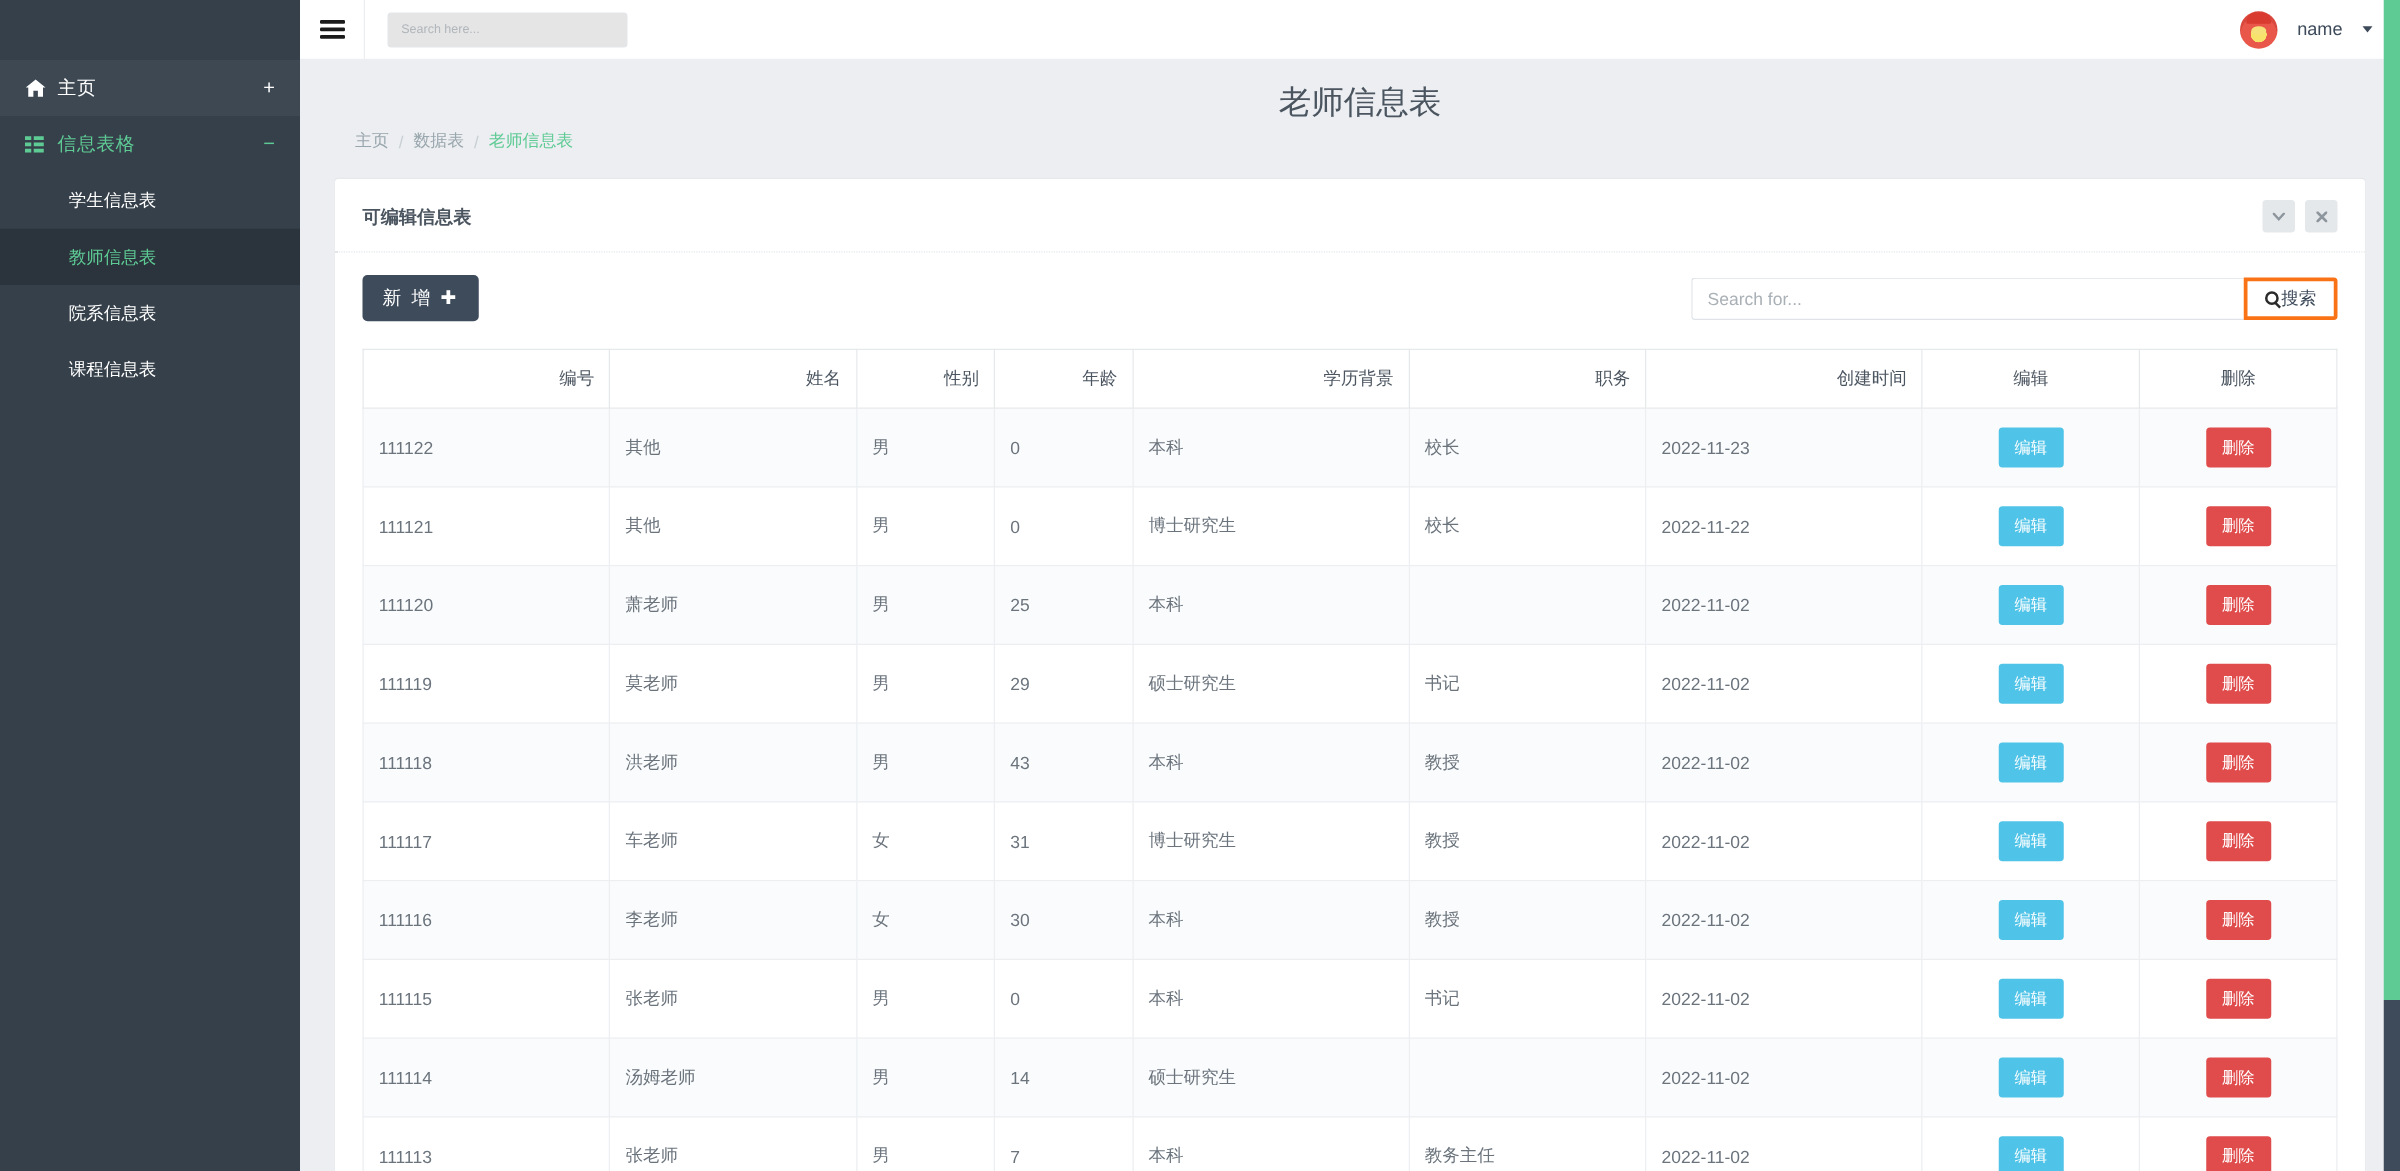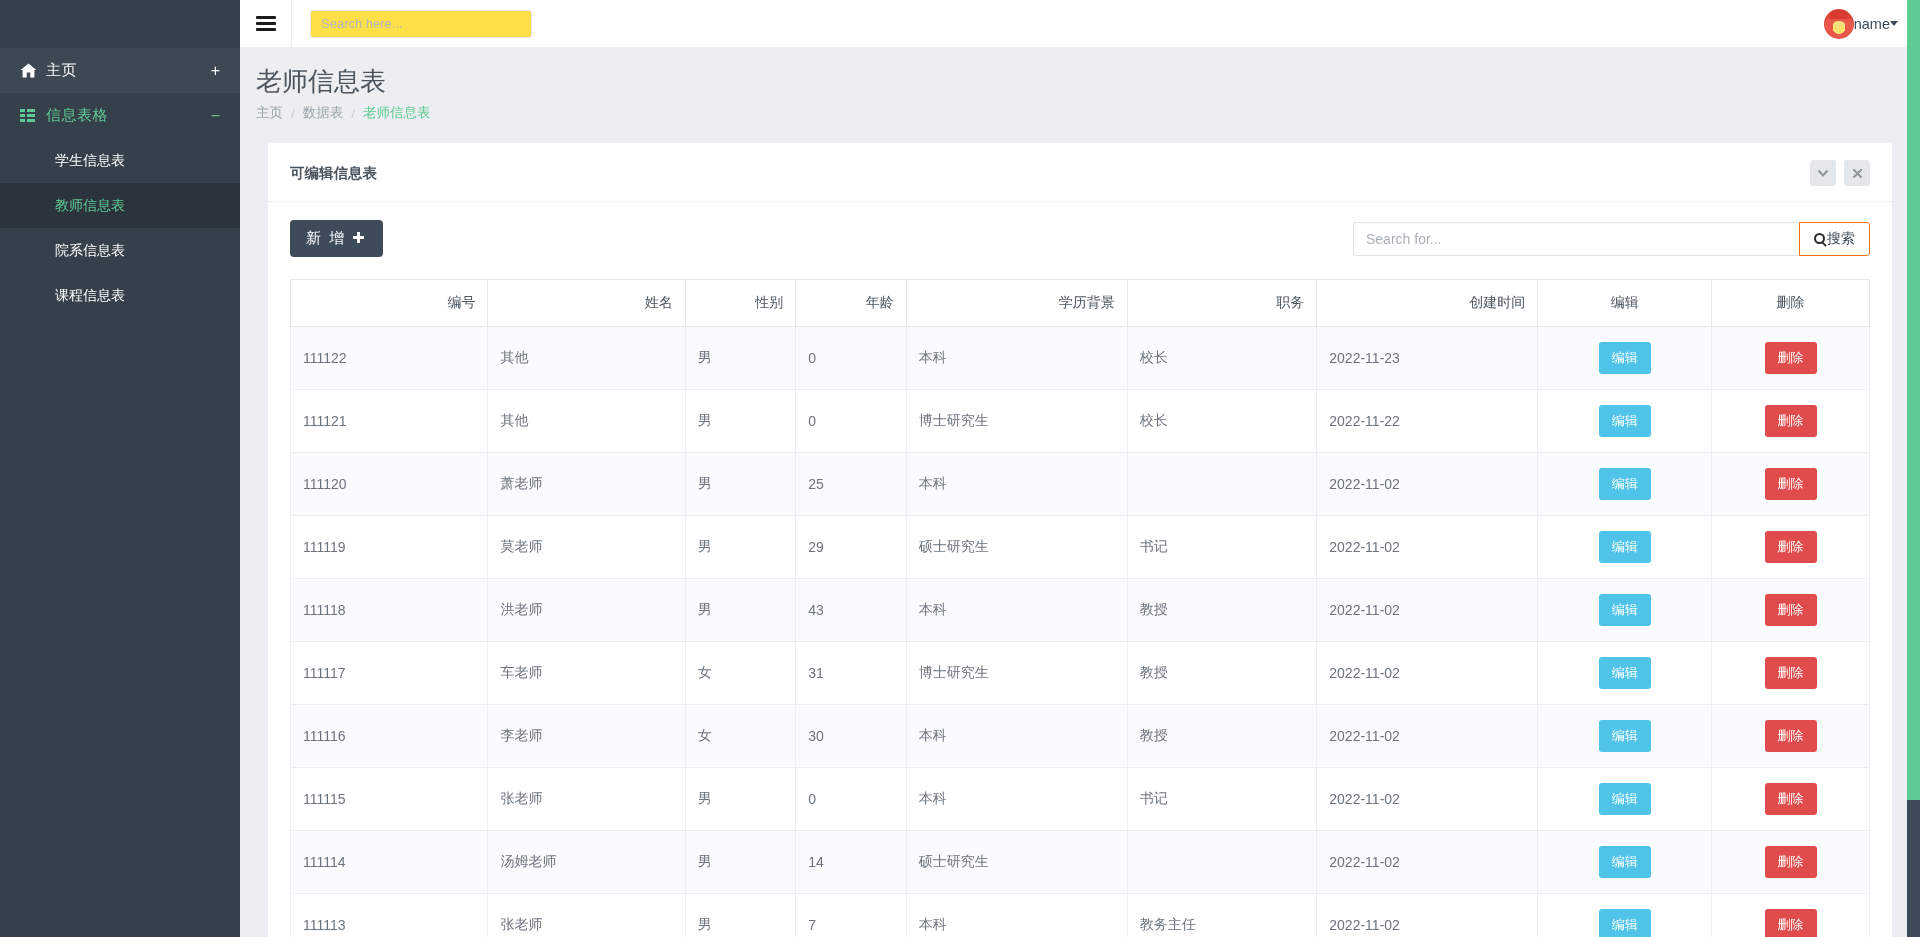--- a/index.html
+++ b/index.html
@@ -60,48 +60,48 @@
     height: 48px; background: #ffffff; display: flex; align-items: center;
     border-bottom: 1px solid #eceef1;
   }
   .hamburger {
     width: 52px; height: 48px; display: flex; align-items: center; justify-content: center;
     cursor: pointer; border-right: 1px solid #eceef1;
   }
   .ham-lines { width: 20px; }
   .ham-lines span { display: block; height: 3px; background: #1b1b1b; margin: 3px 0; border-radius: 1px; }
   .top-search {
-    margin-left: 18px; width: 222px; height: 28px;
+    margin-left: 18px; width: 192px; height: 28px;
     border: 1px solid #e2e5e8; border-radius: 3px;
-    padding: 0 10px; font-size: 13px; color: #6c757d;
-    font-family: "Liberation Sans", sans-serif; outline: none; background: #fde047;
+    padding: 0 10px; font-size: 10px; color: #6c757d;
+    font-family: "Liberation Sans", sans-serif; outline: none; background: #e5e5e5;
   }
   .top-search::placeholder { color: #b0b6bb; }
-  .topbar-right { margin-left: auto; display: flex; align-items: center; padding-right: 22px; gap: 0; }
+  .topbar-right { margin-left: auto; display: flex; align-items: center; padding-right: 22px; gap: 16px; }
   .avatar {
     width: 30px; height: 30px; border-radius: 50%;
     background: radial-gradient(circle at 50% 62%, #f7e36a 0 26%, #e8574a 27% 60%, #d9483d 61% 100%);
     position: relative; overflow: hidden; flex: none;
   }
   .avatar::before {
     content: ""; position: absolute; left: 5px; top: 1px; width: 20px; height: 9px;
     background: #d93b30; border-radius: 10px 10px 2px 2px;
   }
   .avatar::after {
     content: ""; position: absolute; left: 9px; top: 12px; width: 12px; height: 7px;
     background: #f6e07a; border-radius: 50%;
   }
   .user-name { font-size: 14.5px; color: #3e4b5b; }
   .caret-down {
     width: 0; height: 0; border-left: 4px solid transparent; border-right: 4px solid transparent;
     border-top: 5px solid #3e4b5b;
   }
 
   
-  .page-head { padding: 18px 28px 8px 16px; }
+  .page-head { padding: 18px 28px 8px 44px; text-align: center; }
   .page-title { font-size: 26px; color: #4b5560; font-weight: 400; margin: 0 0 7px 0; line-height: 1.2; }
   .breadcrumb { font-size: 13.5px; color: #98a6ad; display: flex; gap: 8px; align-items: center; }
   .breadcrumb a { color: #98a6ad; text-decoration: none; }
   .breadcrumb .sep { color: #c8cfd4; }
   .breadcrumb .current { color: #5ecb95; }
 
   
   .card {
     margin: 13px 28px 0 28px; background: #ffffff; border-radius: 3px;
     box-shadow: 0 0 1px rgba(0,0,0,.06);
@@ -126,21 +126,21 @@
     font-family: "Liberation Sans", sans-serif;
   }
   .search-group { margin-left: auto; display: flex; width: 540px; padding-left: 23px; }
   .search-input {
     flex: 1; height: 34px; border: 1px solid #dfe3e7; border-right: none;
     border-radius: 3px 0 0 3px; padding: 0 12px; font-size: 14px; color: #555;
     outline: none; font-family: "Liberation Sans", sans-serif; background: #fff;
   }
   .search-input::placeholder { color: #a9b0b6; }
   .search-btn {
-    height: 34px; border: 1px solid #f97316; border-radius: 0 3px 3px 0;
+    height: 34px; border: 3px solid #f97316; border-radius: 0 3px 3px 0;
     background: #fff; color: #3e4b5b; font-size: 14px; padding: 0 14px;
     cursor: pointer; display: flex; align-items: center; gap: 2px;
     font-family: "Liberation Sans", sans-serif;
   }
   .mag { display: inline-block; width: 11px; height: 11px; border: 2px solid #2b2b2b;
          border-radius: 50%; position: relative; }
   .mag::after { content: ""; position: absolute; right: -4px; bottom: -3px; width: 6px; height: 2px;
                 background: #2b2b2b; transform: rotate(45deg); }
 
   

